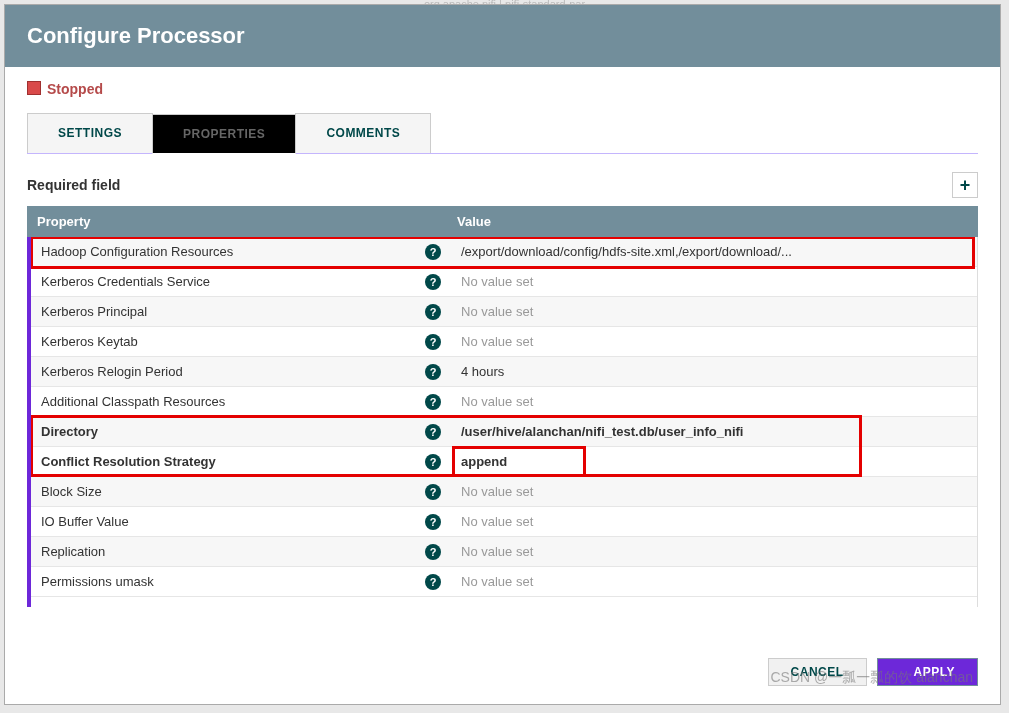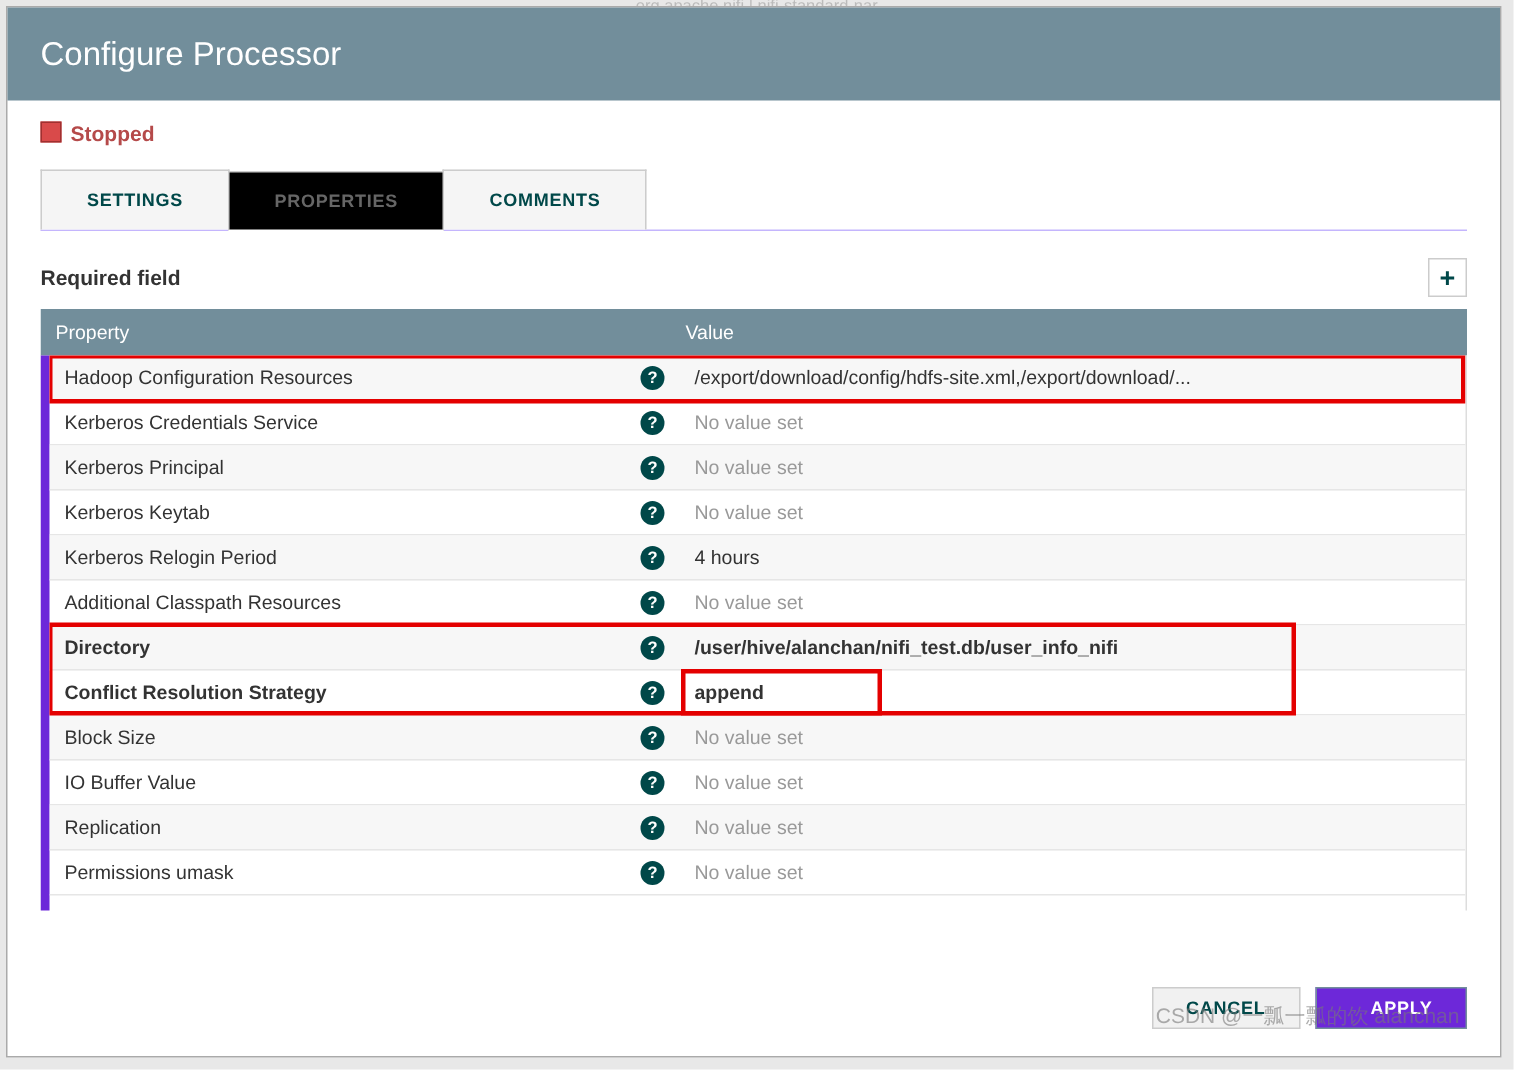--- a/index.html
+++ b/index.html
@@ -1,33 +1,33 @@
 <!DOCTYPE html>
 <html><head>
 <meta charset="utf-8">
 <style>
 * { box-sizing: border-box; margin: 0; padding: 0; }
 body { font-family: "Helvetica Neue", Arial, sans-serif; background: #e8e8e8; width: 1009px; height: 713px; position: relative; }
 .dialog { position: absolute; top: 4px; left: 4px; right: 8px; bottom: 8px; background: #fff; border: 1px solid #aaa; display: flex; flex-direction: column; }
-.header { background: #728e9b; color: #fff; padding: 18px 22px; font-size: 22px; font-weight: normal; }
+.header { background: #728e9b; color: #fff; padding: 18px 22px; font-size: 22px; font-weight: bold; }
 .content { padding: 14px 22px 0; flex: 1; display: flex; flex-direction: column; overflow: hidden; }
 .status { display: flex; align-items: flex-start; gap: 6px; margin-bottom: 16px; }
 .status-icon { width: 14px; height: 14px; background: #d94a4a; border: 1px solid #a03030; }
 .status-text { color: #b54a4a; font-weight: bold; font-size: 14px; }
 .tabs { display: flex; border-bottom: 1px solid #c4b5fd; }
 .tab { padding: 12px 30px; background: #f5f5f5; color: #004849; font-weight: bold; font-size: 12px; letter-spacing: 0.5px; cursor: pointer; border: 1px solid #ccc; border-bottom: none; margin-right: -1px; }
 .tab.active { background: #000000; color: #666; border-bottom: 1px solid #fff; position: relative; top: 1px; }
 .req-row { display: flex; justify-content: space-between; align-items: center; margin: 18px 0 8px; }
 .req-label { font-weight: bold; font-size: 14px; color: #333; }
 .add-btn { width: 26px; height: 26px; border: 1px solid #ccc; display: flex; align-items: center; justify-content: center; font-size: 18px; color: #004849; font-weight: bold; cursor: pointer; }
 .table-wrap { position: relative; flex: 1; overflow: hidden; }
-.thead { display: flex; background: #728e9b; color: #fff; font-weight: normal; font-size: 13px; }
+.thead { display: flex; background: #728e9b; color: #fff; font-weight: bold; font-size: 13px; }
 .th-prop { flex: 0 0 420px; padding: 8px 10px; }
 .th-val { flex: 1; padding: 8px 10px; }
-.tbody { position: relative; height: 370px; overflow-y: scroll; border-left: 6px solid #6d28d9; border-right: 1px solid #ddd; }
+.tbody { position: relative; height: 370px; overflow-y: scroll; border-left: 4px solid #6d28d9; border-right: 1px solid #ddd; }
 .row { display: flex; border-bottom: 1px solid #e6e6e6; font-size: 13px; min-height: 30px; align-items: stretch; }
 .row:nth-child(even) { background: #f7f7f7; }
 .cell-prop { flex: 0 0 420px; display: flex; align-items: center; justify-content: space-between; padding: 6px 10px; color: #333; }
 .cell-prop.bold { font-weight: bold; }
 .help-icon { width: 16px; height: 16px; border-radius: 50%; background: #004849; color: #fff; font-size: 11px; font-weight: bold; display: flex; align-items: center; justify-content: center; flex-shrink: 0; }
 .cell-val { flex: 1; padding: 6px 10px; color: #333; display: flex; align-items: center; overflow: hidden; white-space: nowrap; text-overflow: ellipsis; }
 .cell-val.novalue { color: #999; }
 .cell-val.bold { font-weight: bold; }
 .hl { position: absolute; border: 3px solid #e40000; pointer-events: none; z-index: 5; box-sizing: border-box; }
 .footer { display: flex; justify-content: flex-end; gap: 10px; padding: 18px 22px; }

